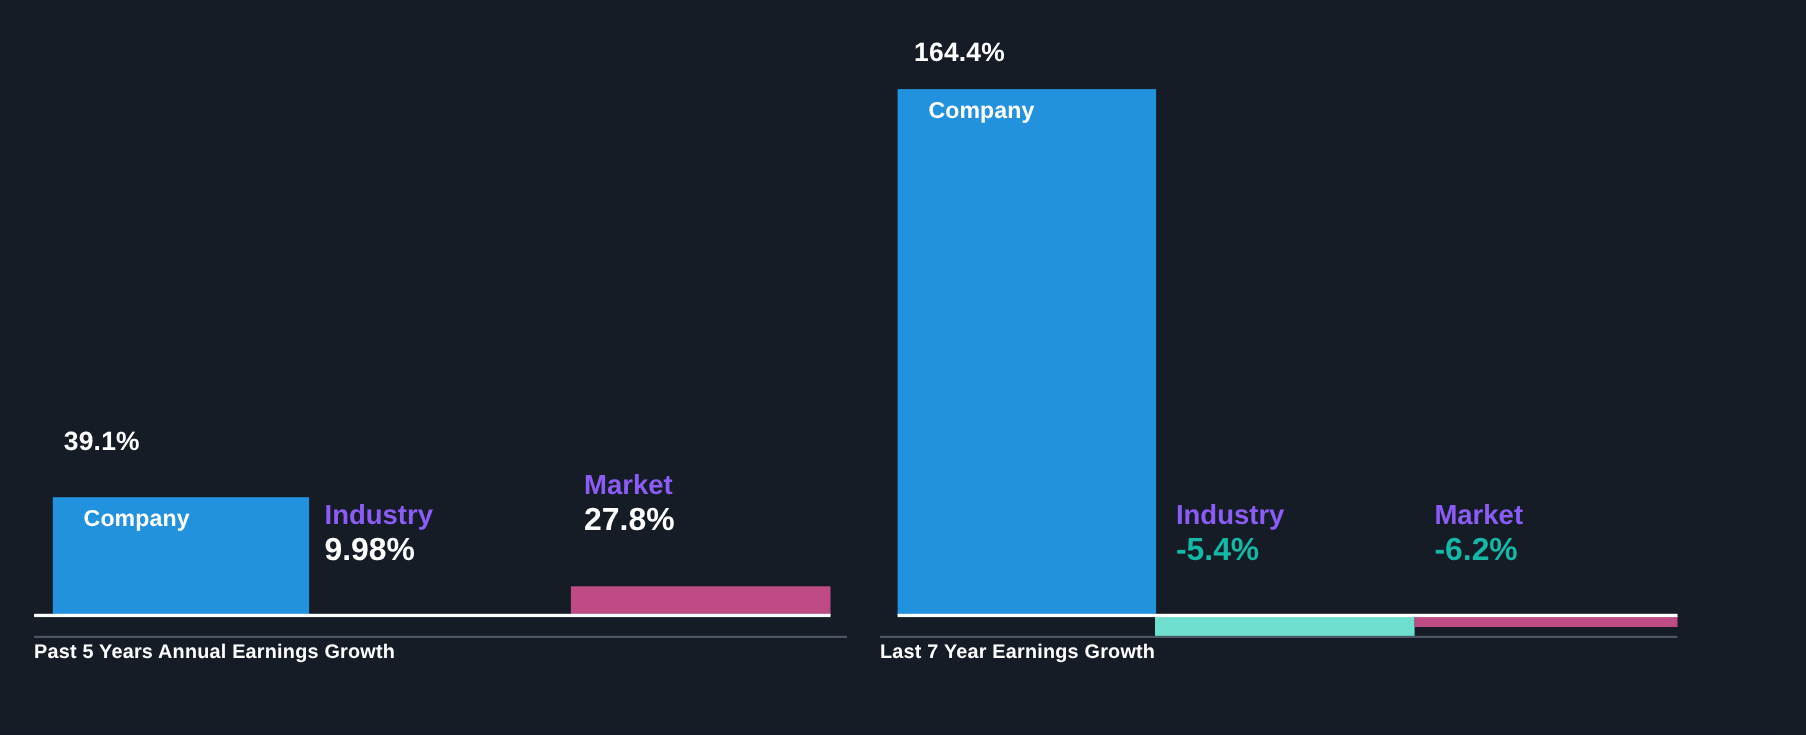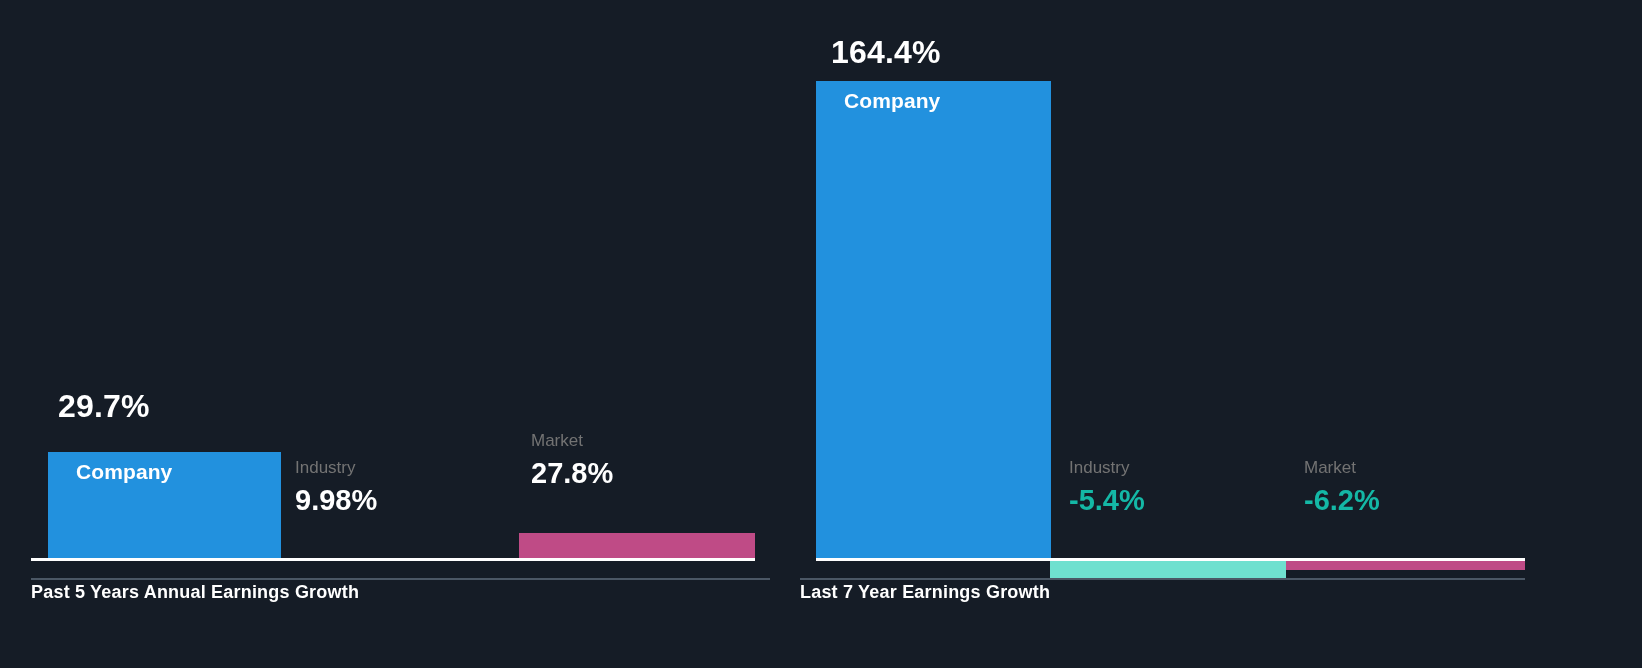--- a/index.html
+++ b/index.html
@@ -49,37 +49,37 @@
     letter-spacing: .1px;
   }
 
   
   .float-label {
     position: absolute;
     white-space: nowrap;
   }
   .float-label .name {
     display: block;
-    font-size: 17px;
-    font-weight: normal;
-    color: #737373;
+    font-size: 25px;
+    font-weight: bold;
+    color: #8b5cf6;
     line-height: 26px;
   }
   .float-label .value {
     display: block;
     font-size: 29px;
     font-weight: bold;
     line-height: 38px;
     color: #ffffff;
   }
   .value.neg { color: #14b8a6; }
 
   .top-value {
     position: absolute;
-    font-size: 32px;
+    font-size: 24px;
     font-weight: bold;
     color: #ffffff;
     white-space: nowrap;
     letter-spacing: .2px;
   }
 
   .baseline {
     position: absolute;
     height: 3px;
     background: #ffffff;
@@ -103,21 +103,21 @@
 </style>
 </head>
 <body>
 
 <div id="root">
 
   <div class="panel" id="panel-left">
 
     <div class="plot">
 
-      <div class="top-value" style="left:58px; top:388px;">29.7%</div>
+      <div class="top-value" style="left:58px; top:388px;">39.1%</div>
 
       <div class="bar positive" id="left-company-bar" style="left:48px; width:233px; height:108px; background:#2291de;">
         <span class="bar-inner-label">Company</span>
       </div>
 
       <div class="float-label" style="left:295px; top:455px;">
         <span class="name">Industry</span>
         <span class="value">9.98%</span>
       </div>
       <div class="bar positive" id="left-industry-bar" style="left:295px; width:215px; height:1px; background:#6fe0cf;"></div>

